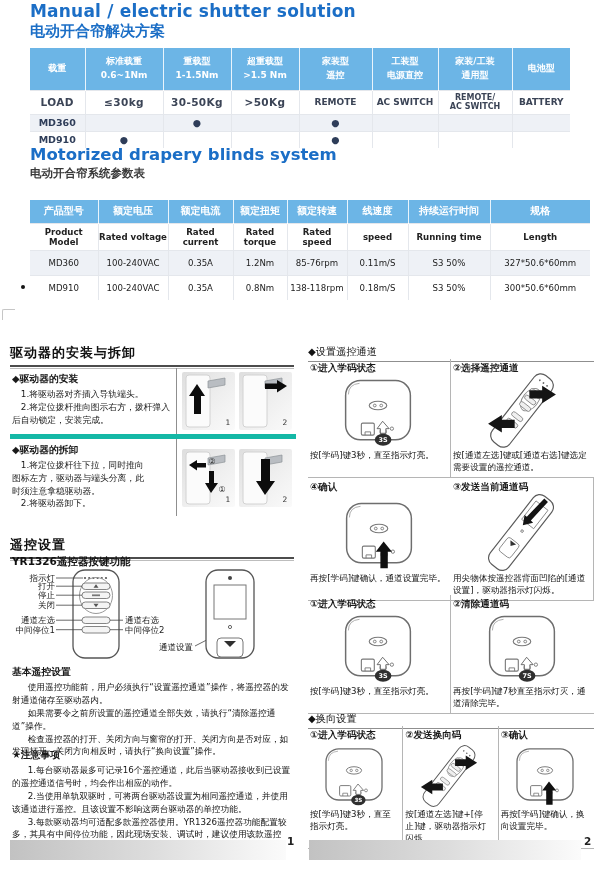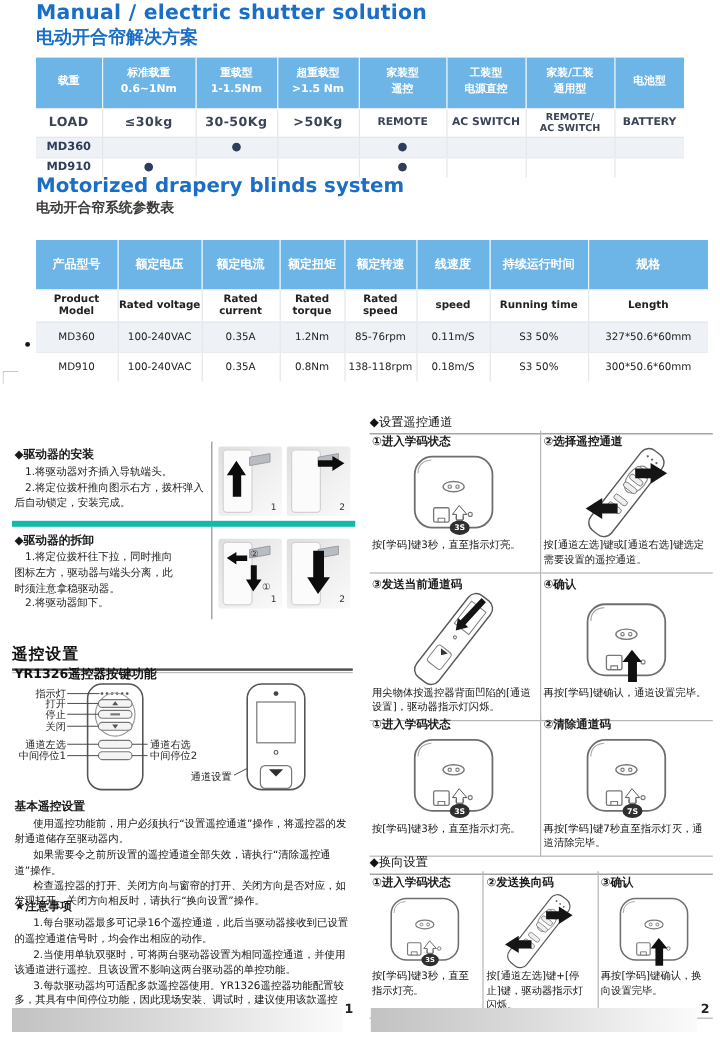--- a/index.html
+++ b/index.html
@@ -25,21 +25,21 @@
   .load-table tr.r-model td { height:17px; font-size:9.5px; font-weight:600; color:#2e3d59; }
   .load-table tr.r-alt td { background:#eef1f6; }
 
   
   .spec-title { position:absolute; left:30px; top:147px; }
   .spec-title .en { color:#1b6ec6; font-size:16.5px; font-weight:bold; line-height:1.02; }
   .spec-title .zh { color:#3a3a3a; font-size:11.5px; font-weight:bold; margin-top:2px; }
 
   
   .spec-table { position:absolute; left:30px; top:200px; width:560px; border-collapse:collapse; table-layout:fixed; }
-  .spec-table th { background:#6cb5e6; color:#fff; font-size:10px; font-weight:bold; height:41px;
+  .spec-table th { background:#6cb5e6; color:#fff; font-size:10px; font-weight:bold; height:23px;
                    border-right:1px solid rgba(255,255,255,.85); vertical-align:middle; }
   .spec-table th:last-child { border-right:none; }
   .spec-table td { text-align:center; vertical-align:middle; font-size:8.6px; color:#222;
                    border-right:1px solid #e4e7ec; border-top:1px solid #e4e7ec; }
   .spec-table td:last-child { border-right:none; }
   .spec-table tr.r-en td { height:27px; font-weight:600; }
   .spec-table tr.r-data td { height:25px; }
   .spec-table tr.r-alt td { background:#eef1f6; }
 
   
@@ -267,20 +267,21 @@
       <td>300*50.6*60mm</td>
     </tr>
   </tbody>
     </table>
 
   <div class="stray-dot"></div>
   <div class="stray-bracket"></div>
 
   <div class="col col-left">
 
+    <div class="big-heading" style="top:4px">驱动器的安装与拆卸</div>
 
     <div class="inst-grid" style="top:28px">
       <div class="inst-row">
         <div class="inst-text">
           <div class="inst-title">◆驱动器的安装</div>
           <div class="inst-line">1.将驱动器对齐插入导轨端头。</div>
           <div class="inst-line">2.将定位拨杆推向图示右方，拨杆弹入后自动锁定，安装完成。</div>
         </div>
         <div class="inst-figs">
           <div class="photo">
@@ -418,38 +419,38 @@
       </div>
       <div class="scell last">
         <div class="scell-title">②选择遥控通道</div>
         <div class="sfig" style="height:74px">
           <svg viewBox="0 0 100 84" width="92" height="77">
               <use href="#sym-remote-tilt"></use>
             </svg>
         </div>
         <div class="scaption">按[通道左选]键或[通道右选]键选定需要设置的遥控通道。</div>
       </div>
-      <div class="scell">
-        <div class="scell-title">③发送当前通道码</div>
-        <div class="sfig" style="height:78px">
-          <svg viewBox="0 0 100 88" width="90" height="79">
-              <use href="#sym-remote-back"></use>
-            </svg>
-        </div>
-        <div class="scaption">用尖物体按遥控器背面凹陷的[通道设置]，驱动器指示灯闪烁。</div>
-      </div>
       <div class="scell last">
         <div class="scell-title">④确认</div>
         <div class="sfig" style="height:78px">
           <svg viewBox="0 0 90 80" width="84" height="74">
             <use href="#sym-motor"></use>
             <polygon points="50,47 41.5,58 46.5,58 46.5,76 54.5,76 54.5,58 59,58" fill="#101010"></polygon>
           </svg>
         </div>
         <div class="scaption">再按[学码]键确认，通道设置完毕。</div>
+      </div>
+      <div class="scell">
+        <div class="scell-title">③发送当前通道码</div>
+        <div class="sfig" style="height:78px">
+          <svg viewBox="0 0 100 88" width="90" height="79">
+              <use href="#sym-remote-back"></use>
+            </svg>
+        </div>
+        <div class="scaption">用尖物体按遥控器背面凹陷的[通道设置]，驱动器指示灯闪烁。</div>
       </div>
     </div>
 
     <div class="sgrid two" style="top:255px">
       <div class="scell">
         <div class="scell-title">①进入学码状态</div>
         <div class="sfig" style="height:74px">
           <svg viewBox="0 0 90 80" width="84" height="74">
             <use href="#sym-motor"></use>
             <polygon points="50,50 44,58 47.5,58 47.5,63 53.5,63 53.5,58 57,58" fill="#fff" stroke="#555" stroke-width=".9"></polygon>

